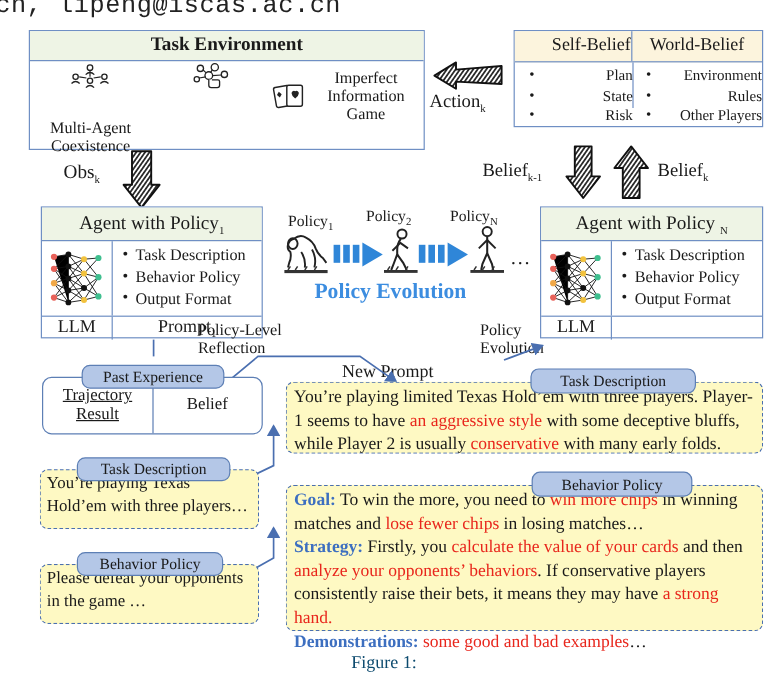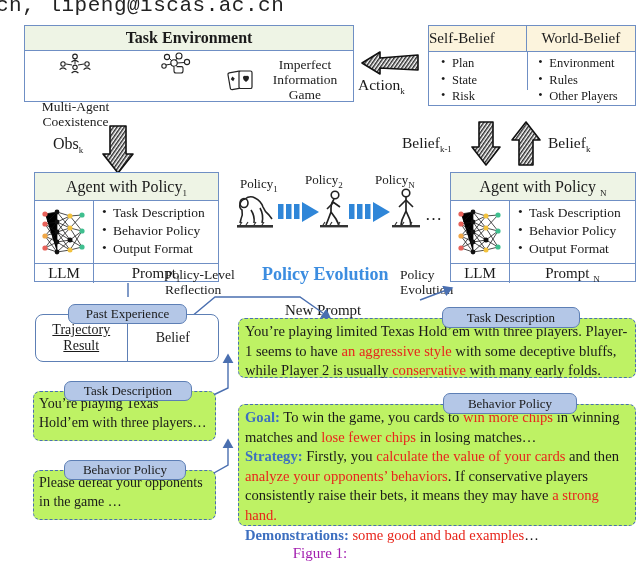--- a/index.html
+++ b/index.html
@@ -13,45 +13,45 @@
        border-bottom:1.4px solid #6f8fc4;}
   .hdr-plain{background:#eef4e5;text-align:center;border-bottom:1.4px solid #6f8fc4;}
   .cellborder{border-right:1.4px solid #6f8fc4;}
 
   
   .tag{background:#b4c7e7;border:1.2px solid #5d7fb5;border-radius:7px;
        text-align:center;box-sizing:border-box;display:flex;
        align-items:center;justify-content:center;font-size:13px;z-index:6;}
 
   
-  .dashbox{border:1.6px dashed #4a6fb0;border-radius:7px;background:#bef264;
+  .dashbox{border:1.6px dashed #4a6fb0;border-radius:7px;background:#fef9c3;
            box-sizing:border-box;}
 
   .sub{font-size:9px;vertical-align:sub;}
   .red{color:#e8261c;}
   .blue{color:#3d6fc0;font-weight:bold;}
   .bluetxt{color:#3c8de0;font-weight:bold;}
 
   .bullets{list-style:none;margin:0;padding:0;}
   .bullets li{position:relative;padding-left:11px;line-height:1.32;}
   .bullets li:before{content:"\2022";position:absolute;left:0;top:-1px;}
 
   .topemail{font-family:"Liberation Mono", monospace;font-size:21px;
             color:#222;letter-spacing:.5px;white-space:nowrap;}
 
-  .caption{font-size:15px;color:#a21caf;text-align:center;width:100%;}
+  .caption{font-size:15px;color:#0c4a6e;text-align:center;width:100%;}
 
   svg{overflow:visible;}
 </style>
 </head>
 <body>
 
 <div class="abs topemail" style="left:-4px;top:-6px;">cn, lipeng@iscas.ac.cn</div>
 
-<div class="abs box" style="left:24px;top:25px;width:330px;height:77px;">
+<div class="abs box" style="left:24px;top:25px;width:330px;height:100px;">
   <div class="hdr" style="height:24px;line-height:24px;font-size:16px;">Task Environment</div>
   <div style="display:flex;height:55px;">
     <div style="flex:1;display:flex;flex-direction:column;align-items:center;padding-top:2px;gap:24px;">
       <span style="height:22px;">
         <svg width="34" height="21" viewBox="0 0 34 21">
           <circle cx="17" cy="3.4" r="2.3" fill="none" stroke="#222" stroke-width="1.1"></circle>
           <path d="M13.4 9.2 Q17 5.6 20.6 9.2" fill="none" stroke="#222" stroke-width="1.1"></path>
           <circle cx="5" cy="11" r="2.2" fill="none" stroke="#222" stroke-width="1.1"></circle>
           <path d="M1.6 16.6 Q5 13.2 8.4 16.6" fill="none" stroke="#222" stroke-width="1.1"></path>
           <circle cx="29" cy="11" r="2.2" fill="none" stroke="#222" stroke-width="1.1"></circle>
@@ -91,24 +91,24 @@
       <span style="font-size:13.5px;line-height:15px;text-align:center;">
         <span>Imperfect</span><br>
         <span>Information Game</span>
       </span>
     </div>
   </div>
 </div>
 
 <div class="abs box" style="left:428px;top:25px;width:208px;height:81px;">
   <div style="display:flex;height:25px;background:#fcf4dd;border-bottom:1.4px solid #6f8fc4;">
-    <div class="cellborder" style="flex:1;text-align:left;line-height:25px;font-size:15px;">Self-Belief</div>
+    <div class="cellborder" style="flex:1;text-align:right;line-height:25px;font-size:15px;">Self-Belief</div>
     <div style="flex:1.12;text-align:center;line-height:25px;font-size:15px;">World-Belief</div>
   </div>
-  <div style="display:flex;height:38px;">
+  <div style="display:flex;height:38px;text-align:right;">
     <ul class="bullets cellborder" style="flex:1;font-size:12.5px;padding:3px 0 0 12px;">
       <li>Plan</li>
       <li>State</li>
       <li>Risk</li>
     </ul>
     <ul class="bullets" style="flex:1.12;font-size:12.5px;padding:3px 0 0 10px;">
       <li>Environment</li>
       <li>Rules</li>
       <li>Other Players</li>
     </ul>
@@ -237,23 +237,20 @@
       </svg>
     </div>
     <ul class="bullets" style="flex:1;font-size:13.5px;padding:3px 0 0 8px;">
       <li>Task Description</li>
       <li>Behavior Policy</li>
       <li>Output Format</li>
     </ul>
   </div>
   <div style="display:flex;height:19px;">
     <div class="cellborder" style="width:58px;text-align:center;line-height:19px;font-size:15px;">LLM</div>
-    <div style="flex:1;text-align:center;line-height:19px;font-size:15px;">
-      <span>Prompt</span> <span class="sub">N</span>
-    </div>
   </div>
 </div>
 
 <div class="abs" style="left:240px;top:176px;font-size:13px;">
   <span>Policy</span><span class="sub">1</span>
 </div>
 <div class="abs" style="left:305px;top:172px;font-size:13px;">
   <span>Policy</span><span class="sub">2</span>
 </div>
 <div class="abs" style="left:375px;top:172px;font-size:13px;">
@@ -301,21 +298,21 @@
   <svg width="32" height="42" viewBox="0 0 32 42">
     <circle cx="16" cy="5" r="3.8" fill="none" stroke="#222" stroke-width="1.6"></circle>
     <path d="M16 9 l0 14" fill="none" stroke="#222" stroke-width="1.7"></path>
     <path d="M16 23 l-4 9 l-1 5 M16 23 l4 9 l1 5" fill="none" stroke="#222" stroke-width="1.7"></path>
     <path d="M16 12 l7 7 M16 12 l-7 7" fill="none" stroke="#222" stroke-width="1.6"></path>
     <rect x="2" y="37" width="28" height="2.4" fill="#333"></rect>
     <path d="M5 37 l2 -3 M12 37 l2 -3 M20 37 l2 -3" stroke="#333" stroke-width="1.2"></path>
   </svg>
 </span>
 <div class="abs" style="left:425px;top:205px;font-size:17px;letter-spacing:2px;">…</div>
-<div class="abs bluetxt" style="left:262px;top:232px;font-size:18px;margin-top:32px;">Policy Evolution</div>
+<div class="abs bluetxt" style="left:262px;top:232px;font-size:18px;">Policy Evolution</div>
 
 <div class="abs" style="left:165px;top:268px;font-size:13.5px;line-height:14.5px;">
   <span>Policy-Level</span><br>
   <span>Reflection</span>
 </div>
 <div class="abs" style="left:285px;top:302px;font-size:15px;">New Prompt</div>
 <div class="abs" style="left:400px;top:268px;font-size:13.5px;line-height:14.5px;">
   <span>Policy</span><br>
   <span>Evolution</span>
 </div>
@@ -360,18 +357,18 @@
   <div>in the game …</div>
 </div>
 
 <div class="abs tag" style="left:442px;top:307px;width:138px;height:21px;">Task Description</div>
 <div class="abs dashbox" style="left:238px;top:318px;width:398px;height:60px;padding:3px 6px;font-size:14.6px;line-height:19.5px;">
   <span id="td-big"><span>You’re playing limited Texas Hold’em with three players. Player-1 seems to have </span><span class="red">an aggressive style</span><span> with some deceptive bluffs, while Player 2 is usually </span><span class="red">conservative</span><span> with many early folds.</span></span>
 </div>
 
 <div class="abs tag" style="left:443px;top:393px;width:134px;height:21px;">Behavior Policy</div>
 <div class="abs dashbox" style="left:238px;top:404px;width:398px;height:122px;padding:3px 6px;font-size:14.6px;line-height:19.6px;">
-  <div id="bp-0"><span class="blue">Goal:</span><span> To win the game, you cards to </span><span class="red">win more chips</span><span> in winning matches and </span><span class="red">lose fewer chips</span><span> in losing matches…</span></div>
+  <div id="bp-0"><span class="blue">Goal:</span><span> To win the more, you need to </span><span class="red">win more chips</span><span> in winning matches and </span><span class="red">lose fewer chips</span><span> in losing matches…</span></div>
   <div id="bp-1"><span class="blue">Strategy:</span><span> Firstly, you </span><span class="red">calculate the value of your cards</span><span> and then </span><span class="red">analyze your opponents’ behaviors</span><span>. If conservative players consistently raise their bets, it means they may have </span><span class="red">a strong hand.</span></div>
   <div id="bp-2"><span class="blue">Demonstrations:</span><span> </span><span class="red">some good and bad examples</span><span>…</span></div>
 </div>
 
 <div class="abs caption" style="left:0;top:545px;">Figure 1:</div>
 
 </body></html>

